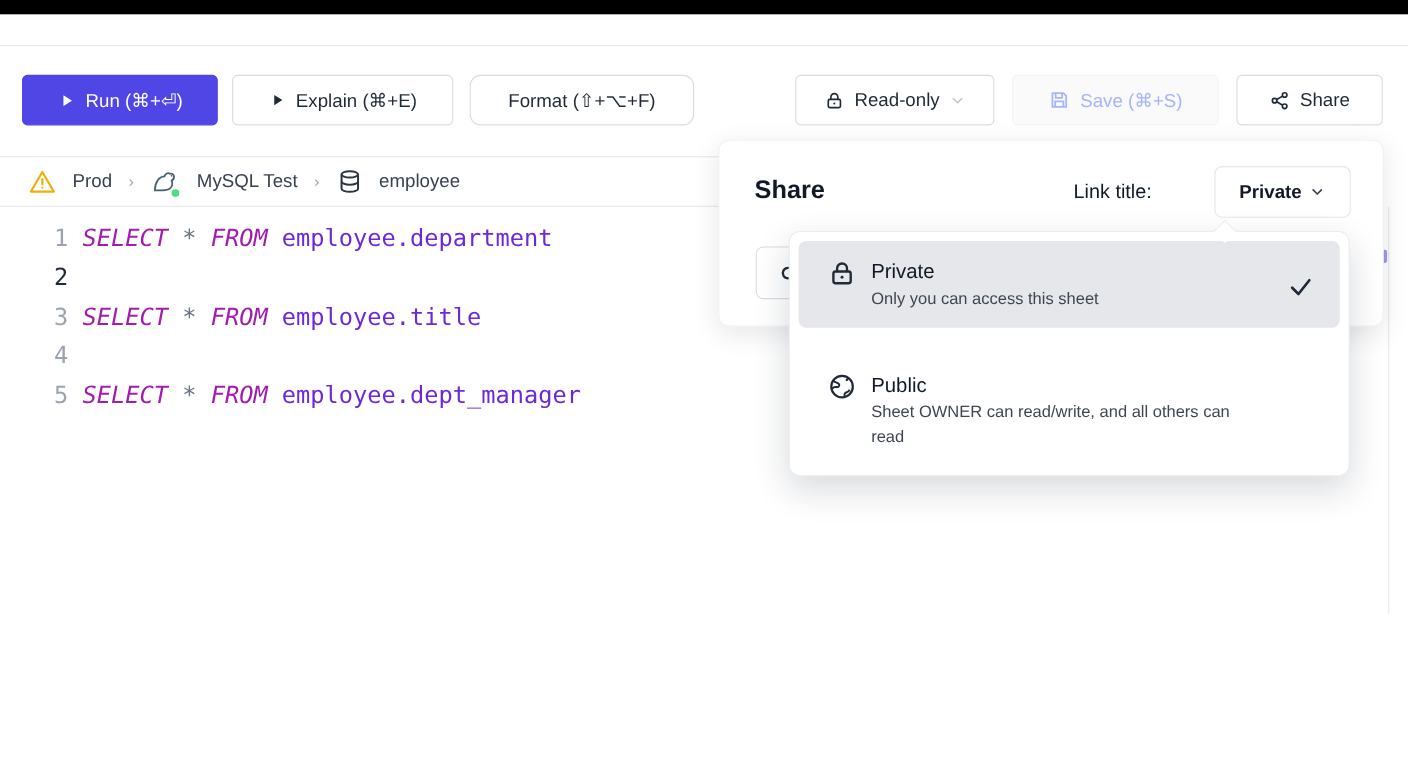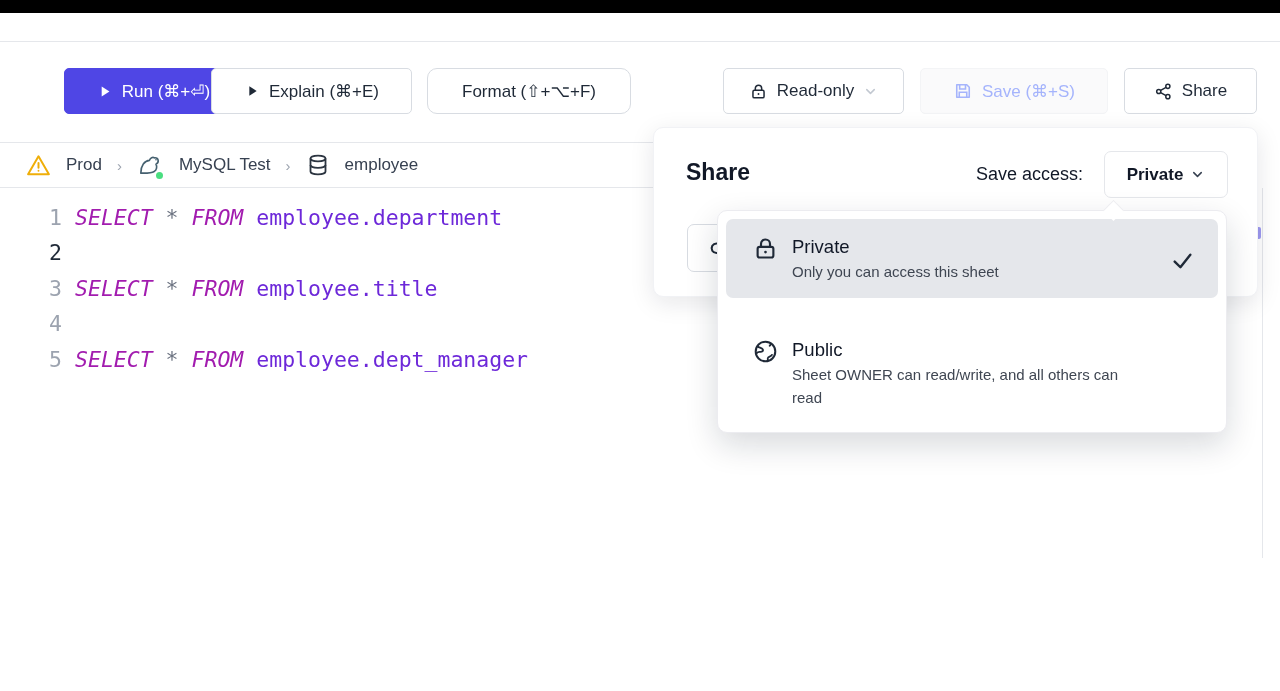--- a/index.html
+++ b/index.html
@@ -12,21 +12,21 @@
   #top-strip { top:0; left:0; width:1280px; height:13px; background:#000; }
 
   
   .hdiv { left:0; width:1280px; height:1px; background:#e5e7eb; }
 
   
   .btn { position:absolute; top:68px; height:46px; display:flex; align-items:center;
          justify-content:center; gap:9px; border-radius:5px; font-size:17px;
          color:#1f2937; background:#fff; border:1px solid #d8dce2; cursor:pointer; }
   .btn svg { flex:0 0 auto; }
-  #run-btn    { left:20px;  width:178px; background:#4f46e5; border-color:#4f46e5; color:#fff;margin-left:44px; }
+  #run-btn    { left:20px;  width:178px; background:#4f46e5; border-color:#4f46e5; color:#fff; }
   #explain-btn{ left:211px; width:201px; }
   #format-btn { left:427px; width:204px;border-radius:10px; }
   #readonly-btn{ left:723px; width:181px; }
   #save-btn   { left:920px; width:188px; background:#fafafb; border-color:#f3f4f6; color:#a5b4fc; }
   #share-btn  { left:1124px; width:133px; }
   .chev-sm { color:#c2c8d1; }
 
   
   #crumb-row { top:142px; left:0; width:1136px; height:46px; background:#fff;
                border-top:1px solid #e5e7eb; border-bottom:1px solid #e5e7eb;
@@ -238,21 +238,21 @@
     <span class="code"><span class="tok-kw">SELECT</span><span class="tok-op"> * </span><span class="tok-kw">FROM</span><span class="tok-id"> employee.dept_manager</span></span>
   </div>
 </div>
   </div>
 
   <div id="right-vline" class="abs"></div>
   <div id="panel-handle" class="abs"></div>
 
   <div id="share-popover" class="abs">
     <div id="share-title">Share</div>
-    <div id="link-access-label">Save access:</div>
+    <div id="link-access-label">Link title:</div>
     <button id="access-select">
       <span>Private</span>
       <svg width="15" height="15" style="color:#374151">
           <use href="#chevron-down-icon"></use>
         </svg>
     </button>
     <div id="copy-link-btn">
       <svg width="24" height="24">
           <use href="#link-icon"></use>
         </svg>

